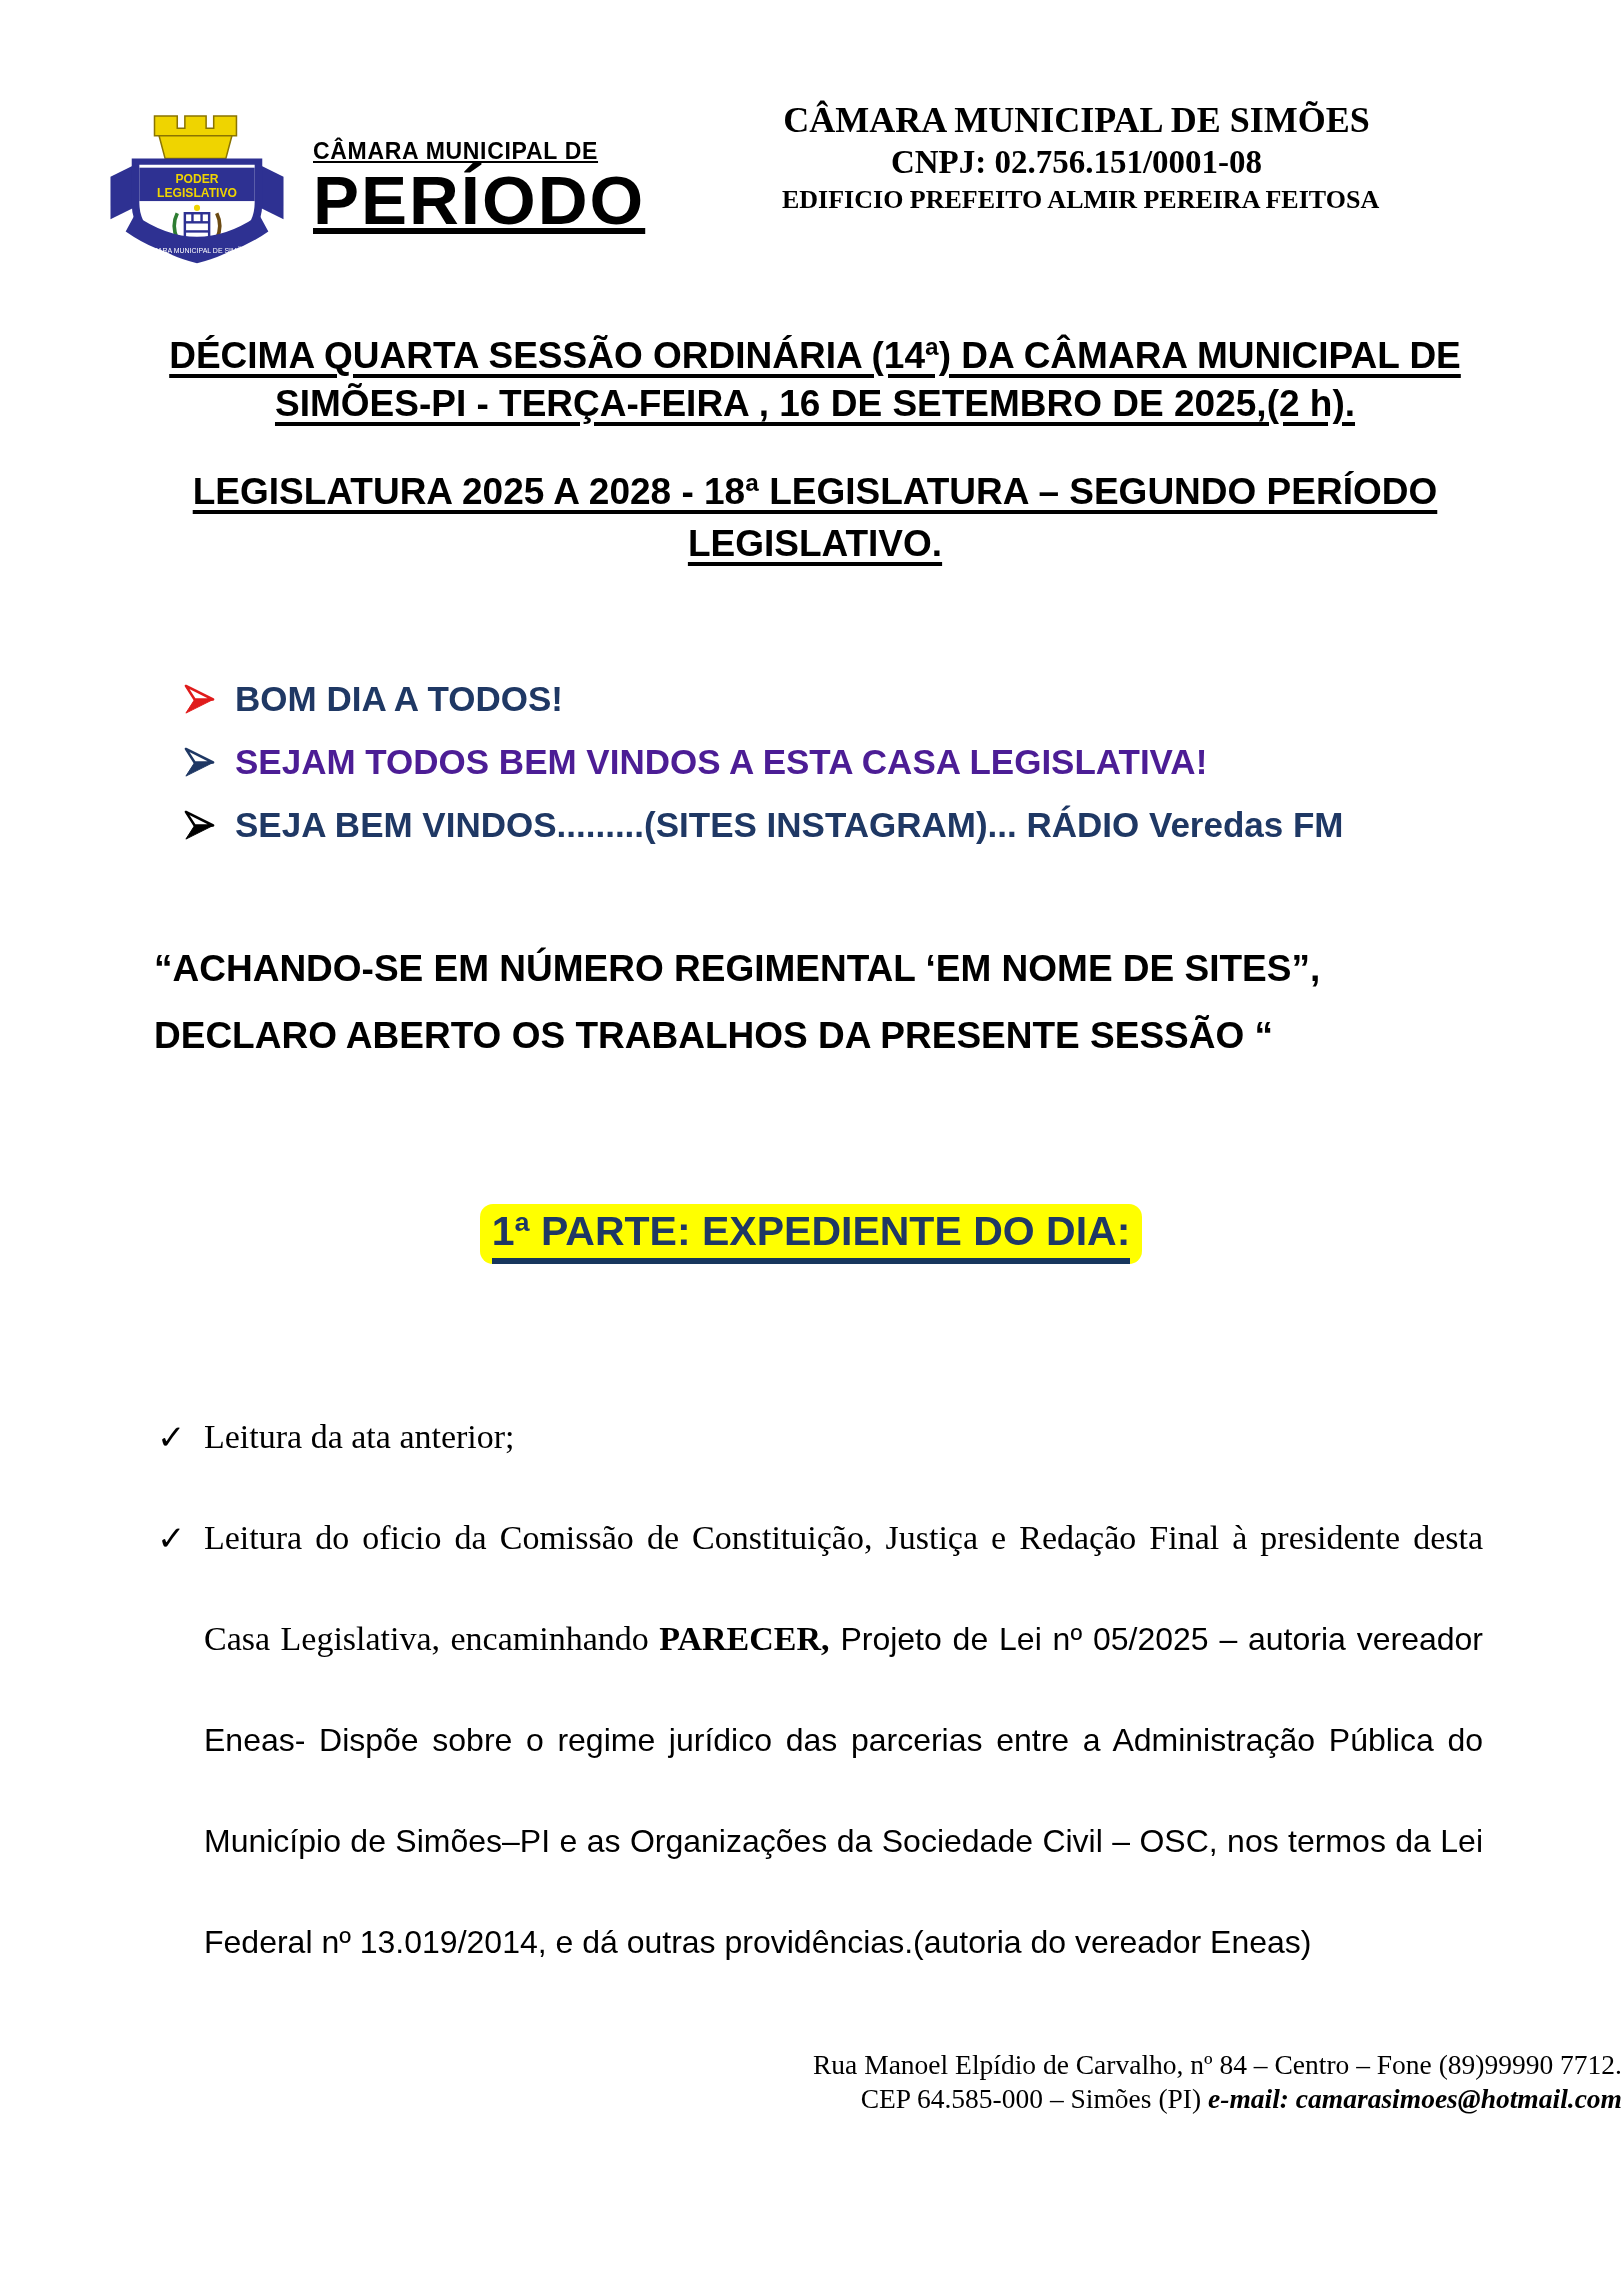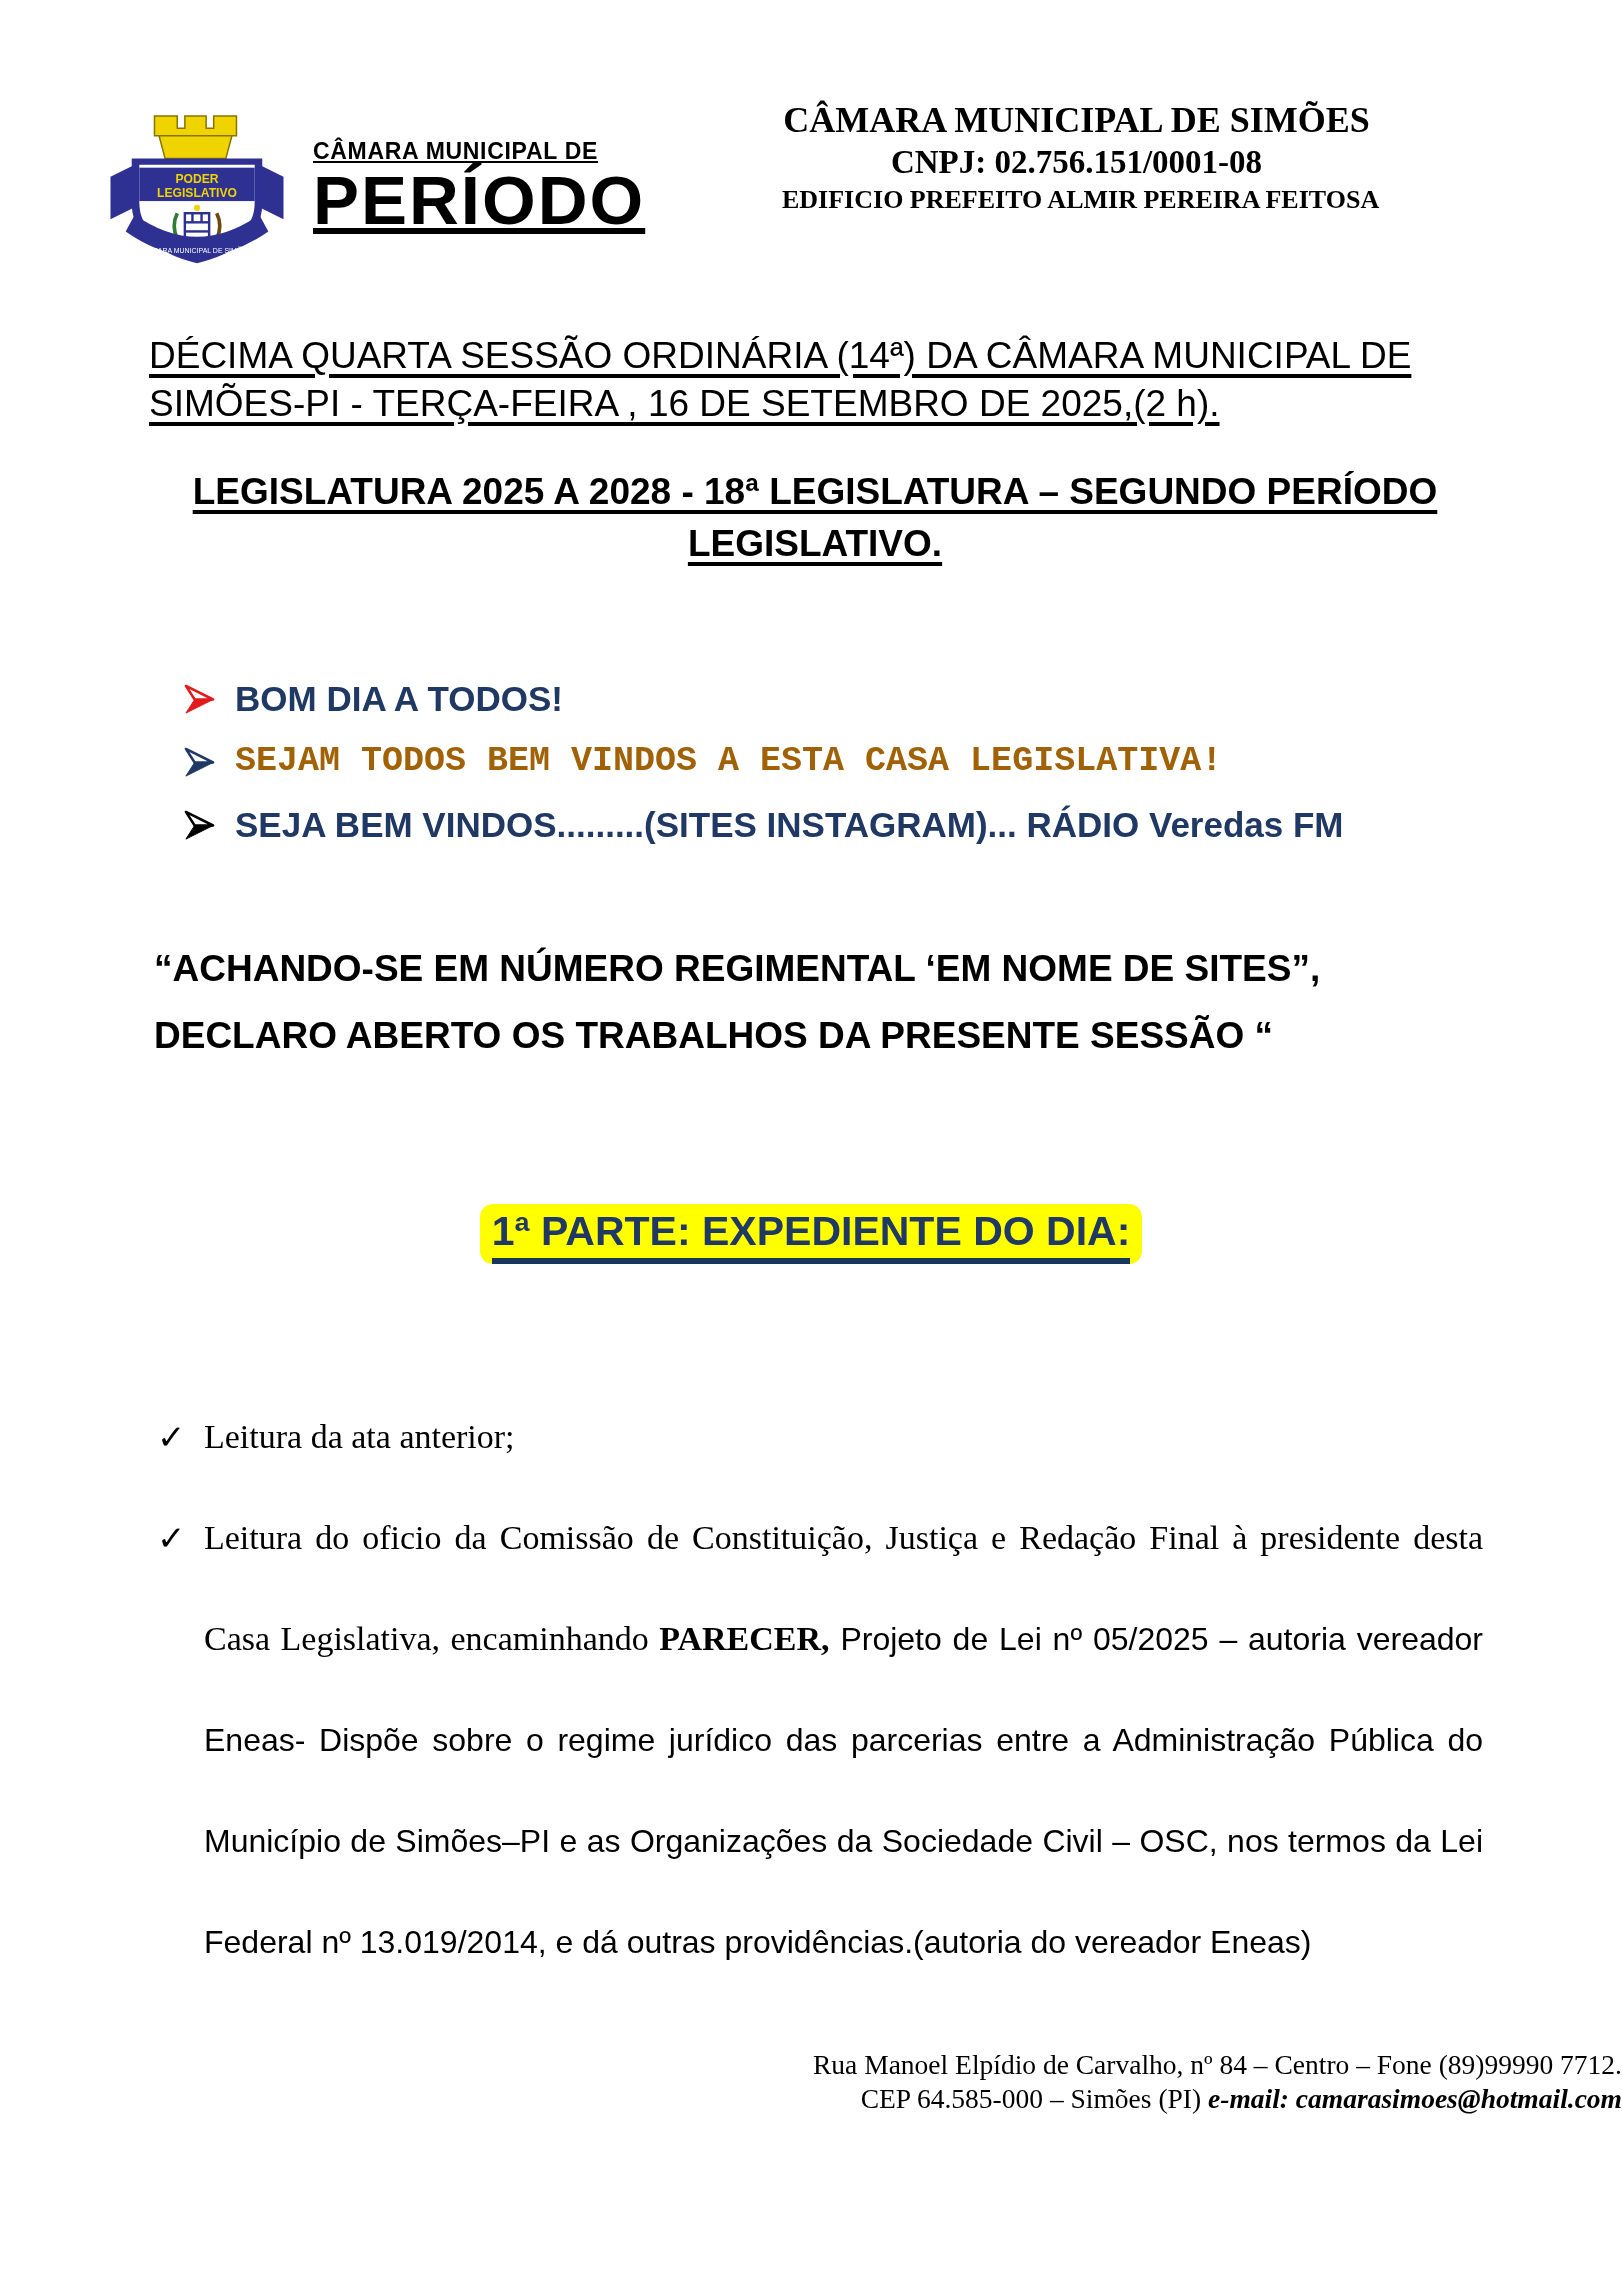--- a/index.html
+++ b/index.html
@@ -18,22 +18,22 @@
   .letterhead{
     position:absolute;top:99px;left:782px;width:589px;text-align:center;
     font-family:"Liberation Serif",serif;font-weight:700;
   }
   .lh1{font-size:36px;line-height:43px;white-space:nowrap;}
   .lh2{font-size:33px;line-height:41px;white-space:nowrap;}
   .lh3{font-size:26px;line-height:33px;white-space:nowrap;}
 
   
   .session-title{
-    position:absolute;top:332px;left:149px;right:141px;
-    font-size:37px;font-weight:400;line-height:48px;
+    position:absolute;top:332px;left:149px;right:141px;text-align:center;
+    font-size:37px;font-weight:700;line-height:48px;
   }
   .legislature-title{
     position:absolute;top:466px;left:149px;right:141px;text-align:center;
     font-size:37px;font-weight:700;line-height:52px;
   }
   .u-line{text-decoration:underline;text-decoration-thickness:3.9px;text-underline-offset:5.9px;}
 
   
   .greetings{position:absolute;top:667px;left:183px;right:131px;margin:0;padding:0;}
   .greetings li{
@@ -127,21 +127,21 @@
   </div>
 
   <ul class="greetings">
     <li style="color: rgb(31, 56, 100);">
       <svg class="arrow-icon" viewBox="0 0 34 34" style="color: rgb(224, 27, 27);">
         <path d="M3 3 L31 17 L12 17 Z" fill="none" stroke="currentColor" stroke-width="2.6" stroke-linejoin="round"></path>
         <path d="M3 31 L31 17 L12 17 Z" fill="currentColor" stroke="currentColor" stroke-width="1"></path>
       </svg>
       <span>BOM DIA A TODOS!</span>
     </li>
-    <li style="color: #a16207; font-family: Liberation Mono, monospace;">
+    <li style="color: #4c1d95;">
       <svg class="arrow-icon" viewBox="0 0 34 34" style="color: rgb(31, 56, 100);">
         <path d="M3 3 L31 17 L12 17 Z" fill="none" stroke="currentColor" stroke-width="2.6" stroke-linejoin="round"></path>
         <path d="M3 31 L31 17 L12 17 Z" fill="currentColor" stroke="currentColor" stroke-width="1"></path>
       </svg>
       <span>SEJAM TODOS BEM VINDOS A ESTA CASA LEGISLATIVA!</span>
     </li>
     <li style="color: rgb(31, 56, 100);">
       <svg class="arrow-icon" viewBox="0 0 34 34" style="color: rgb(0, 0, 0);">
         <path d="M3 3 L31 17 L12 17 Z" fill="none" stroke="currentColor" stroke-width="2.6" stroke-linejoin="round"></path>
         <path d="M3 31 L31 17 L12 17 Z" fill="currentColor" stroke="currentColor" stroke-width="1"></path>

